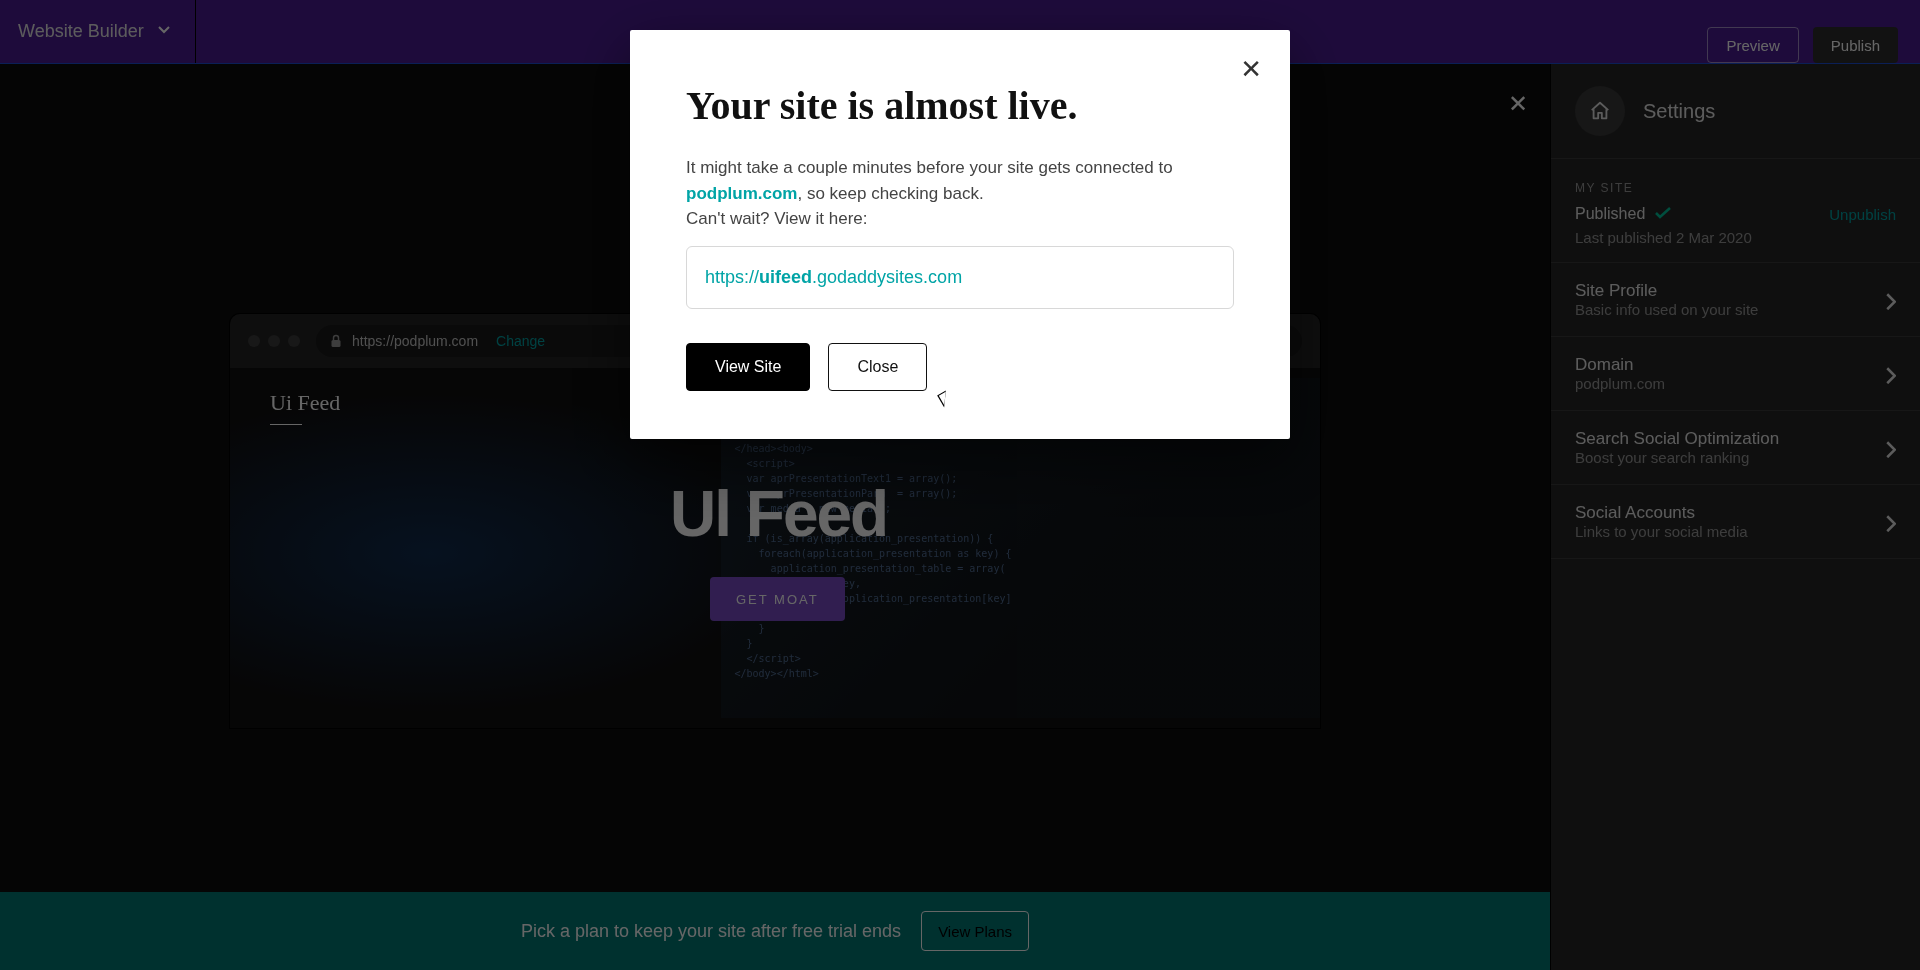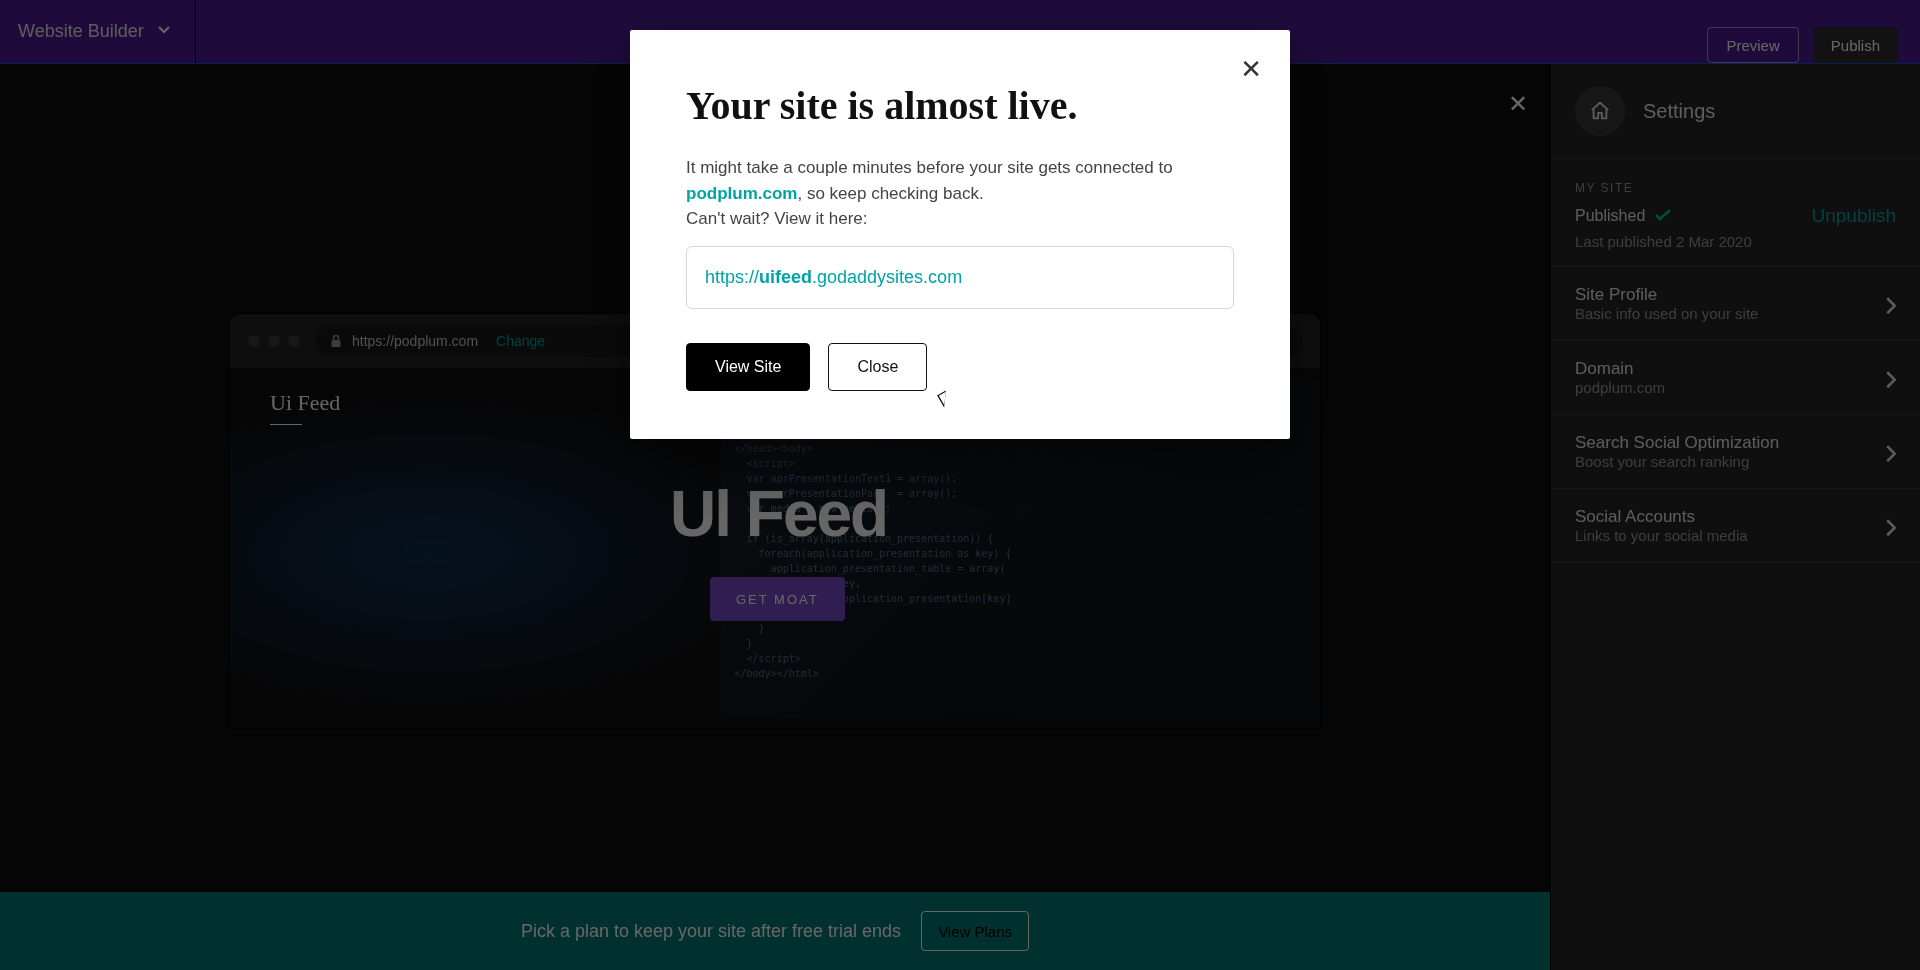--- a/index.html
+++ b/index.html
@@ -286,21 +286,21 @@
     color: var(--text-dim);
   }
   .pub-row {
     display: flex;
     align-items: center;
     justify-content: space-between;
     padding: 2px 24px 2px 24px;
   }
   .pub-left { display:flex; align-items:center; gap:10px; font-size:16px; }
   .pub-check { color: var(--green); }
-  .unpublish { color: var(--teal); font-size: 19px; cursor:pointer; }
+  .unpublish { color: var(--teal); font-size: 15px; cursor:pointer; }
   .pub-sub {
     padding: 4px 24px 16px 24px;
     color: var(--text-dim);
     font-size: 15px;
   }
 
   .card {
     border-top: 1px solid var(--card-border);
     padding: 18px 24px;
     display: flex;

